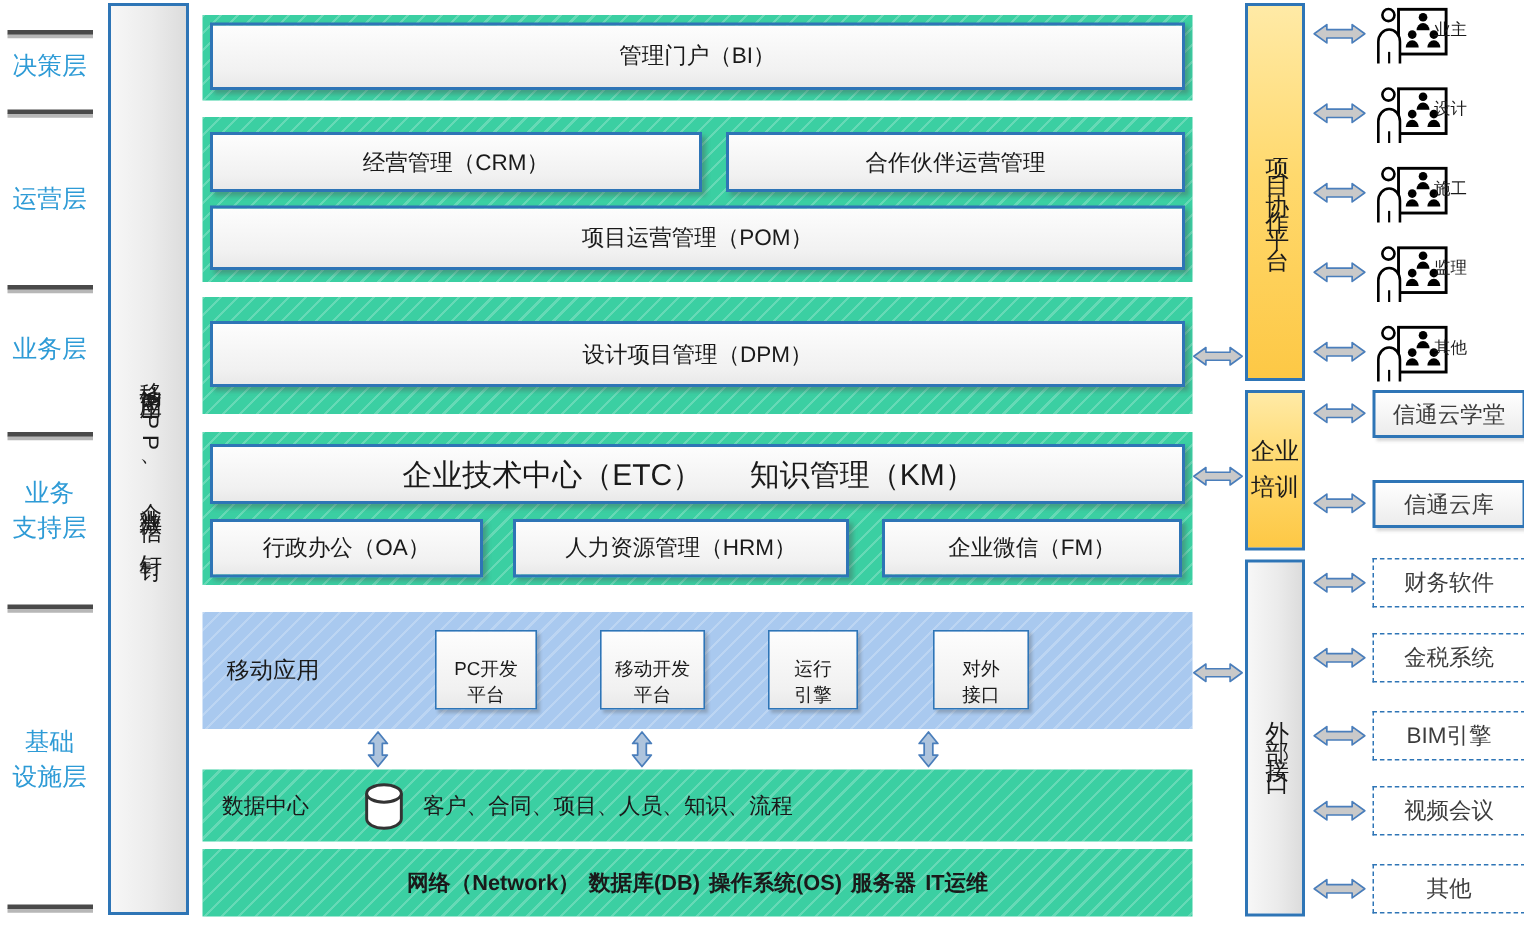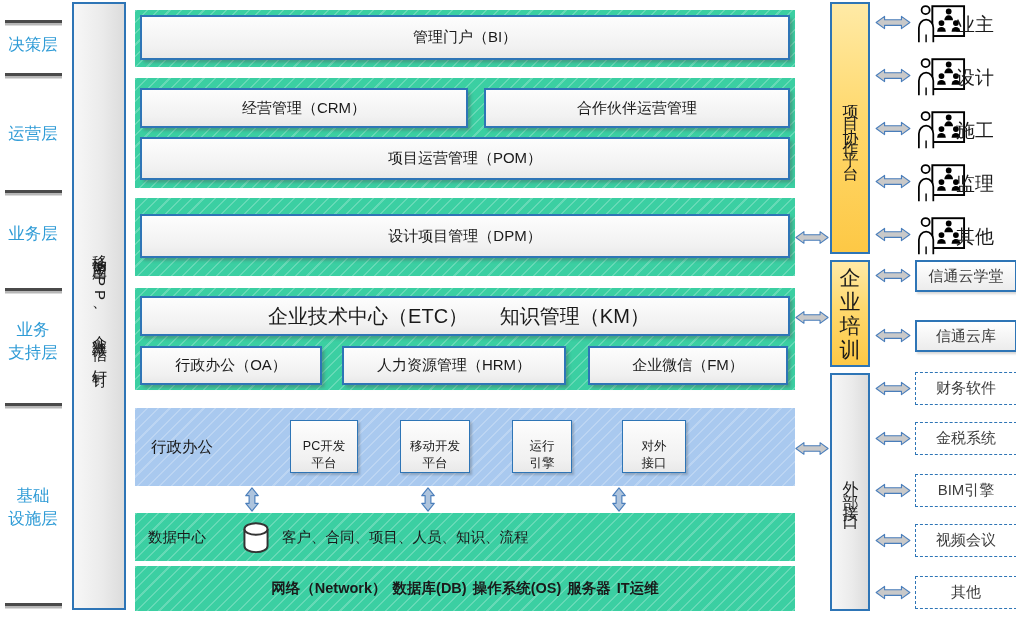--- a/index.html
+++ b/index.html
@@ -19,37 +19,37 @@
   .module{border-width:1px;font-size:12.5px;line-height:17px;text-align:center;
     box-shadow:2px 2px 2px rgba(80,80,80,.3);align-items:flex-end;}
 
   
   .vbar{position:absolute;display:flex;align-items:center;justify-content:center;
     border:2px solid #2e75b6;box-sizing:border-box;text-align:center;}
   .orange{background:linear-gradient(180deg,#ffeaa6 0%,#ffd96e 45%,#fdc845 100%);}
   .graybar{background:linear-gradient(90deg,#f7f7f7 0%,#ebebeb 55%,#dcdcdc 100%);}
   .vtext{writing-mode:vertical-rl;text-orientation:mixed;font-size:16px;letter-spacing:12px;}
   .mobile-bar .vtext{font-size:15px;letter-spacing:4px;}
-  .training-text{font-size:21px;line-height:24px;width:36px;}
+  .training-text{font-size:16px;line-height:24px;width:36px;}
 
   
   .layer-label{position:absolute;left:0;width:66px;text-align:center;color:#2e9bd6;
     font-size:16.5px;line-height:23px;}
   .divider{position:absolute;left:5px;width:57px;height:3px;background:#4a4a4a;
     box-shadow:0 2.5px 0 rgba(145,145,145,.65);}
 
   
   .sbox{position:absolute;left:915px;width:102px;height:32px;display:flex;align-items:center;
     justify-content:center;font-size:15px;color:#3d3d3d;box-sizing:border-box;
     background:linear-gradient(180deg,#ffffff,#ececec);border:2px solid #2e75b6;
     box-shadow:2px 2px 2px rgba(120,120,120,.3);}
   .sbox.dashed{border:1.6px dashed #2e75b6;background:#fff;box-shadow:none;height:33px;}
 
   .stake-icon{position:absolute;left:916px;}
-  .stake-label{position:absolute;left:956px;font-size:19px;}
+  .stake-label{position:absolute;left:956px;font-size:11px;}
 
   .harrow,.varrow{position:absolute;}
 
   .etckm-span{position:absolute;top:0;height:100%;display:flex;align-items:center;font-size:20px;}
   .platform-label{position:absolute;left:16px;top:0;height:100%;display:flex;align-items:center;font-size:15.5px;}
 
   .datarow{display:flex;align-items:center;font-size:14.5px;height:100%;}
   .infrarow{display:flex;align-items:center;justify-content:center;gap:6px;height:100%;
     font-weight:bold;font-size:14.5px;}
 </style>
@@ -143,21 +143,21 @@
     </div>
     <div class="wbox" style="left:207px;top:58px;width:224px;height:39px">
       <span>人力资源管理（HRM）</span>
     </div>
     <div class="wbox" style="left:453px;top:58px;width:200px;height:39px">
       <span>企业微信（FM）</span>
     </div>
   </div>
 
   <div class="band blue" style="top:408px;height:78px">
-    <span class="platform-label">行政办公</span>
+    <span class="platform-label">移动应用</span>
     <div class="wbox module" style="left:155px;top:12px;width:68px;height:53px">
       <span><span>PC开发</span><br><span>平台</span></span>
     </div>
     <div class="wbox module" style="left:265px;top:12px;width:70px;height:53px">
       <span><span>移动开发</span><br><span>平台</span></span>
     </div>
     <div class="wbox module" style="left:377px;top:12px;width:60px;height:53px">
       <span><span>运行</span><br><span>引擎</span></span>
     </div>
     <div class="wbox module" style="left:487px;top:12px;width:64px;height:53px">

